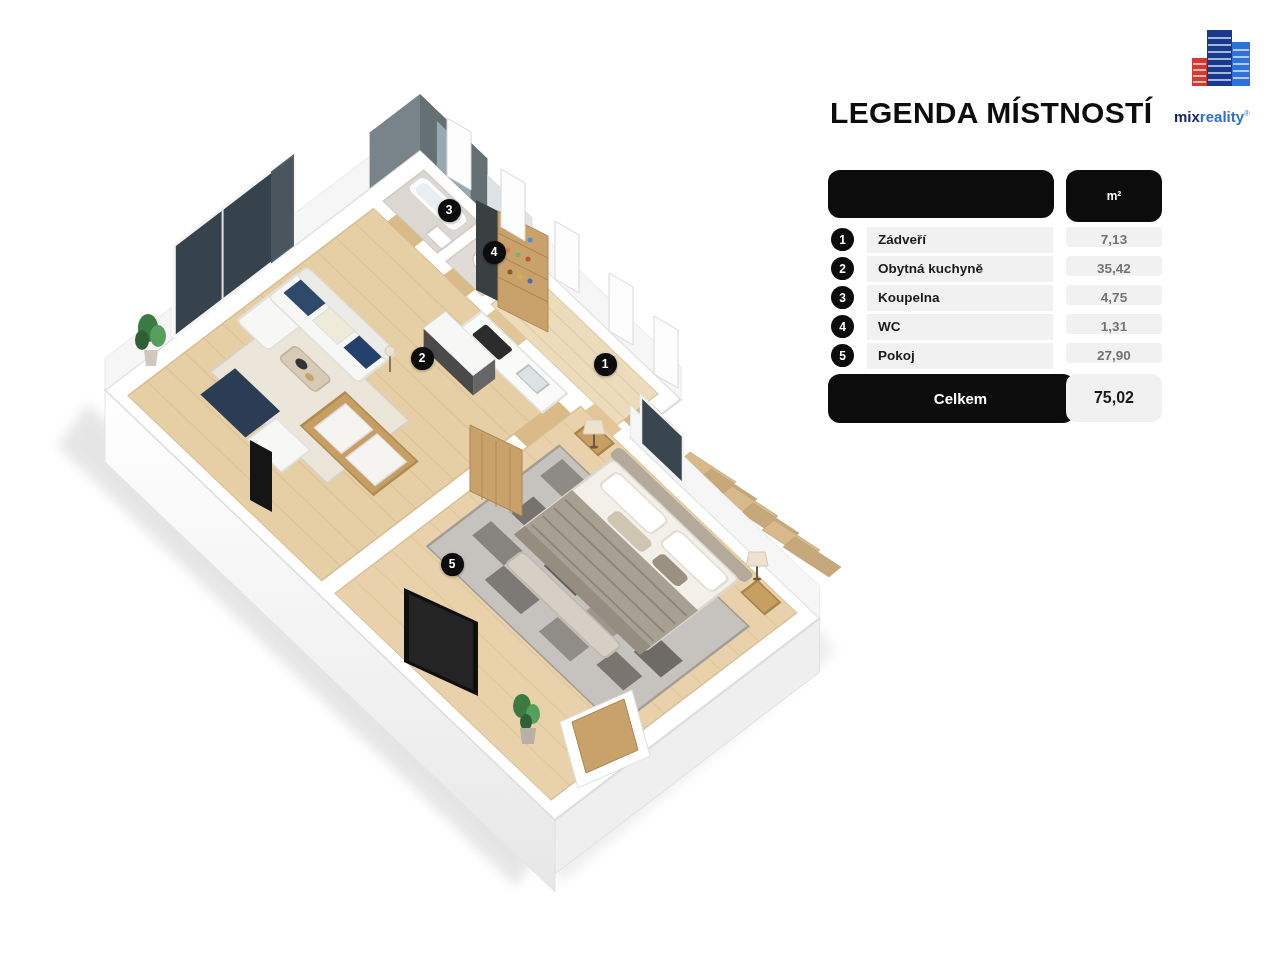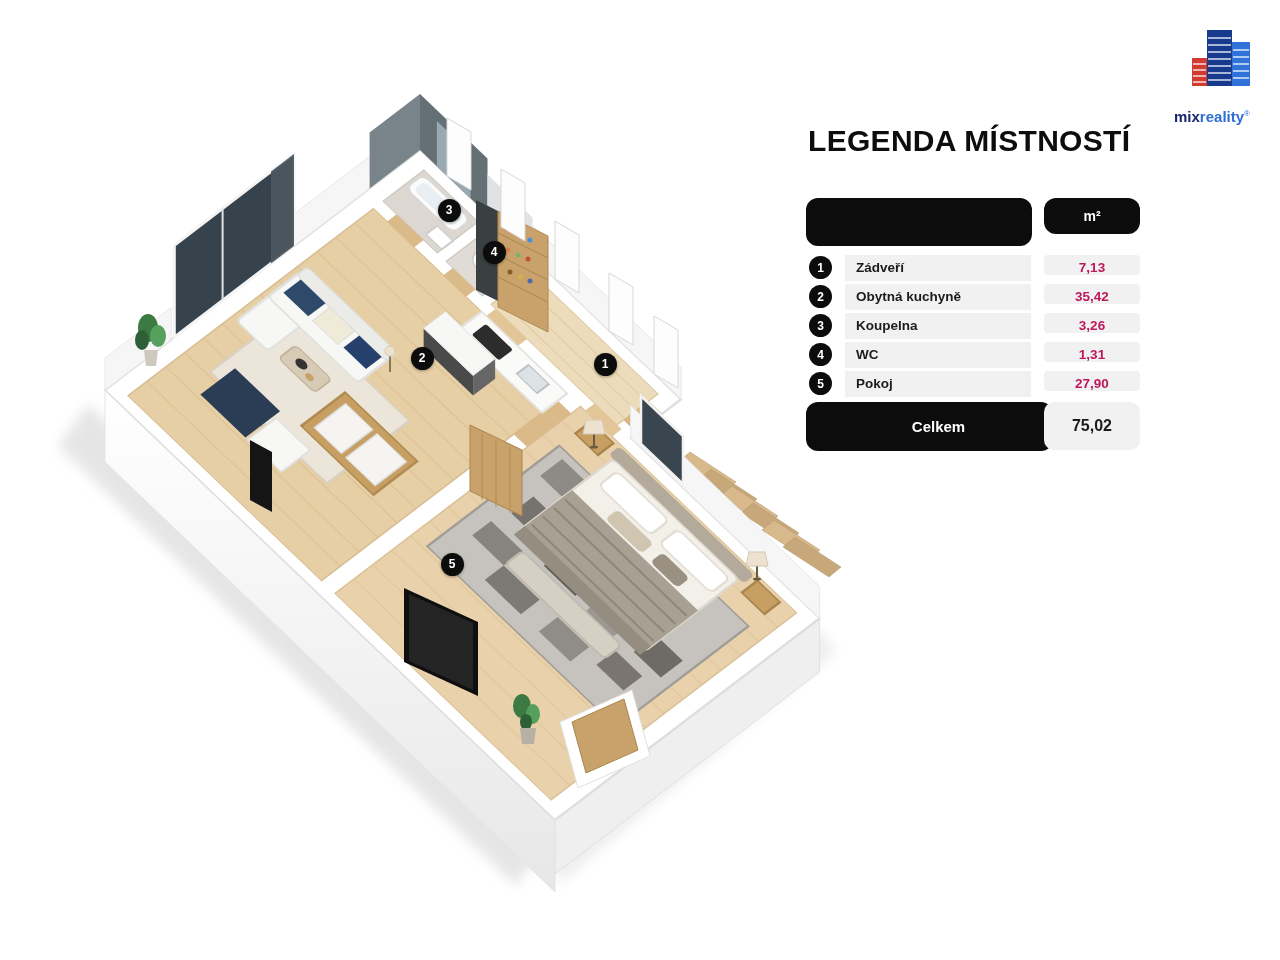--- a/index.html
+++ b/index.html
@@ -2,33 +2,33 @@
 <html><head>
 <meta charset="utf-8">
 <style>
   html,body{margin:0;padding:0;background:#ffffff;}
   .stage{position:relative;width:1280px;height:960px;background:#ffffff;overflow:hidden;
          font-family:"Liberation Sans",sans-serif;color:#111;}
   .plan-svg{position:absolute;left:0;top:0;}
   .marker{position:absolute;width:23px;height:23px;border-radius:50%;background:#0c0c0c;color:#fff;
           font-size:12px;font-weight:bold;display:flex;align-items:center;justify-content:center;
           box-shadow:0 1px 3px rgba(0,0,0,.35);z-index:5;}
-  .legend{position:absolute;left:806px;top:0;width:336px;height:520px;z-index:6;margin-top:28px;}
+  .legend{position:absolute;left:828px;top:0;width:336px;height:520px;z-index:6;}
   .legend-title{position:absolute;left:2px;top:96px;margin:0;font-size:30px;font-weight:800;
                 letter-spacing:.3px;white-space:nowrap;color:#0d0d0d;}
   .lg-header-name{position:absolute;left:0;top:170px;width:226px;height:48px;background:#0c0c0c;border-radius:12px;}
-  .lg-header-unit{position:absolute;left:238px;top:170px;width:96px;height:36px;background:#0c0c0c;border-radius:12px;
-                  color:#fff;font-size:14px;font-weight:bold;display:flex;align-items:center;justify-content:center;}
+  .lg-header-unit{position:absolute;left:238px;top:170px;width:96px;height:52px;background:#0c0c0c;border-radius:12px;
+                  color:#fff;font-size:12px;font-weight:bold;display:flex;align-items:center;justify-content:center;}
   .lg-row{position:absolute;left:0;width:334px;height:26px;}
   .lg-badge{position:absolute;left:3px;top:1px;width:23px;height:23px;border-radius:50%;background:#0c0c0c;
             color:#fff;font-size:12px;font-weight:bold;display:flex;align-items:center;justify-content:center;}
   .lg-name{position:absolute;left:39px;top:0;width:186px;height:26px;background:#f1f1f1;border-radius:0;
            font-size:13.5px;font-weight:600;line-height:26px;padding-left:11px;box-sizing:border-box;color:#1b1b1b;}
   .lg-area{position:absolute;left:238px;top:0;width:96px;height:20px;background:#f1f1f1;border-radius:4px;
-           font-size:13.5px;font-weight:600;line-height:26px;text-align:center;color:#be185d;}
+           font-size:13.5px;font-weight:600;line-height:26px;text-align:center;color:#737373;}
   .lg-total-label{position:absolute;left:0;top:374px;width:229px;height:49px;background:#0c0c0c;border-radius:12px;
                   color:#fff;font-size:15px;font-weight:bold;display:flex;align-items:center;justify-content:center;padding-left:18px;}
   .lg-total-value{position:absolute;left:238px;top:374px;width:96px;height:48px;background:#f1f1f1;border-radius:10px;
                   font-size:16px;font-weight:bold;display:flex;align-items:center;justify-content:center;color:#1b1b1b;}
   .logo{position:absolute;left:1174px;top:26px;width:100px;z-index:7;}
   .logo-text{margin-top:14px;font-size:15px;white-space:nowrap;}
   .logo-mix{color:#15256f;font-weight:800;}
   .logo-reality{color:#2e6fd6;font-weight:700;}
   .logo-reg{color:#2e6fd6;font-size:8px;vertical-align:super;}
 </style>
@@ -288,21 +288,21 @@
       <div class="lg-area">7,13</div>
     </div>
     <div class="lg-row" style="top:256px;">
       <div class="lg-badge">2</div>
       <div class="lg-name">Obytná kuchyně</div>
       <div class="lg-area">35,42</div>
     </div>
     <div class="lg-row" style="top:285px;">
       <div class="lg-badge">3</div>
       <div class="lg-name">Koupelna</div>
-      <div class="lg-area">3,26</div>
+      <div class="lg-area">4,75</div>
     </div>
     <div class="lg-row" style="top:314px;">
       <div class="lg-badge">4</div>
       <div class="lg-name">WC</div>
       <div class="lg-area">1,31</div>
     </div>
     <div class="lg-row" style="top:343px;">
       <div class="lg-badge">5</div>
       <div class="lg-name">Pokoj</div>
       <div class="lg-area">27,90</div>

